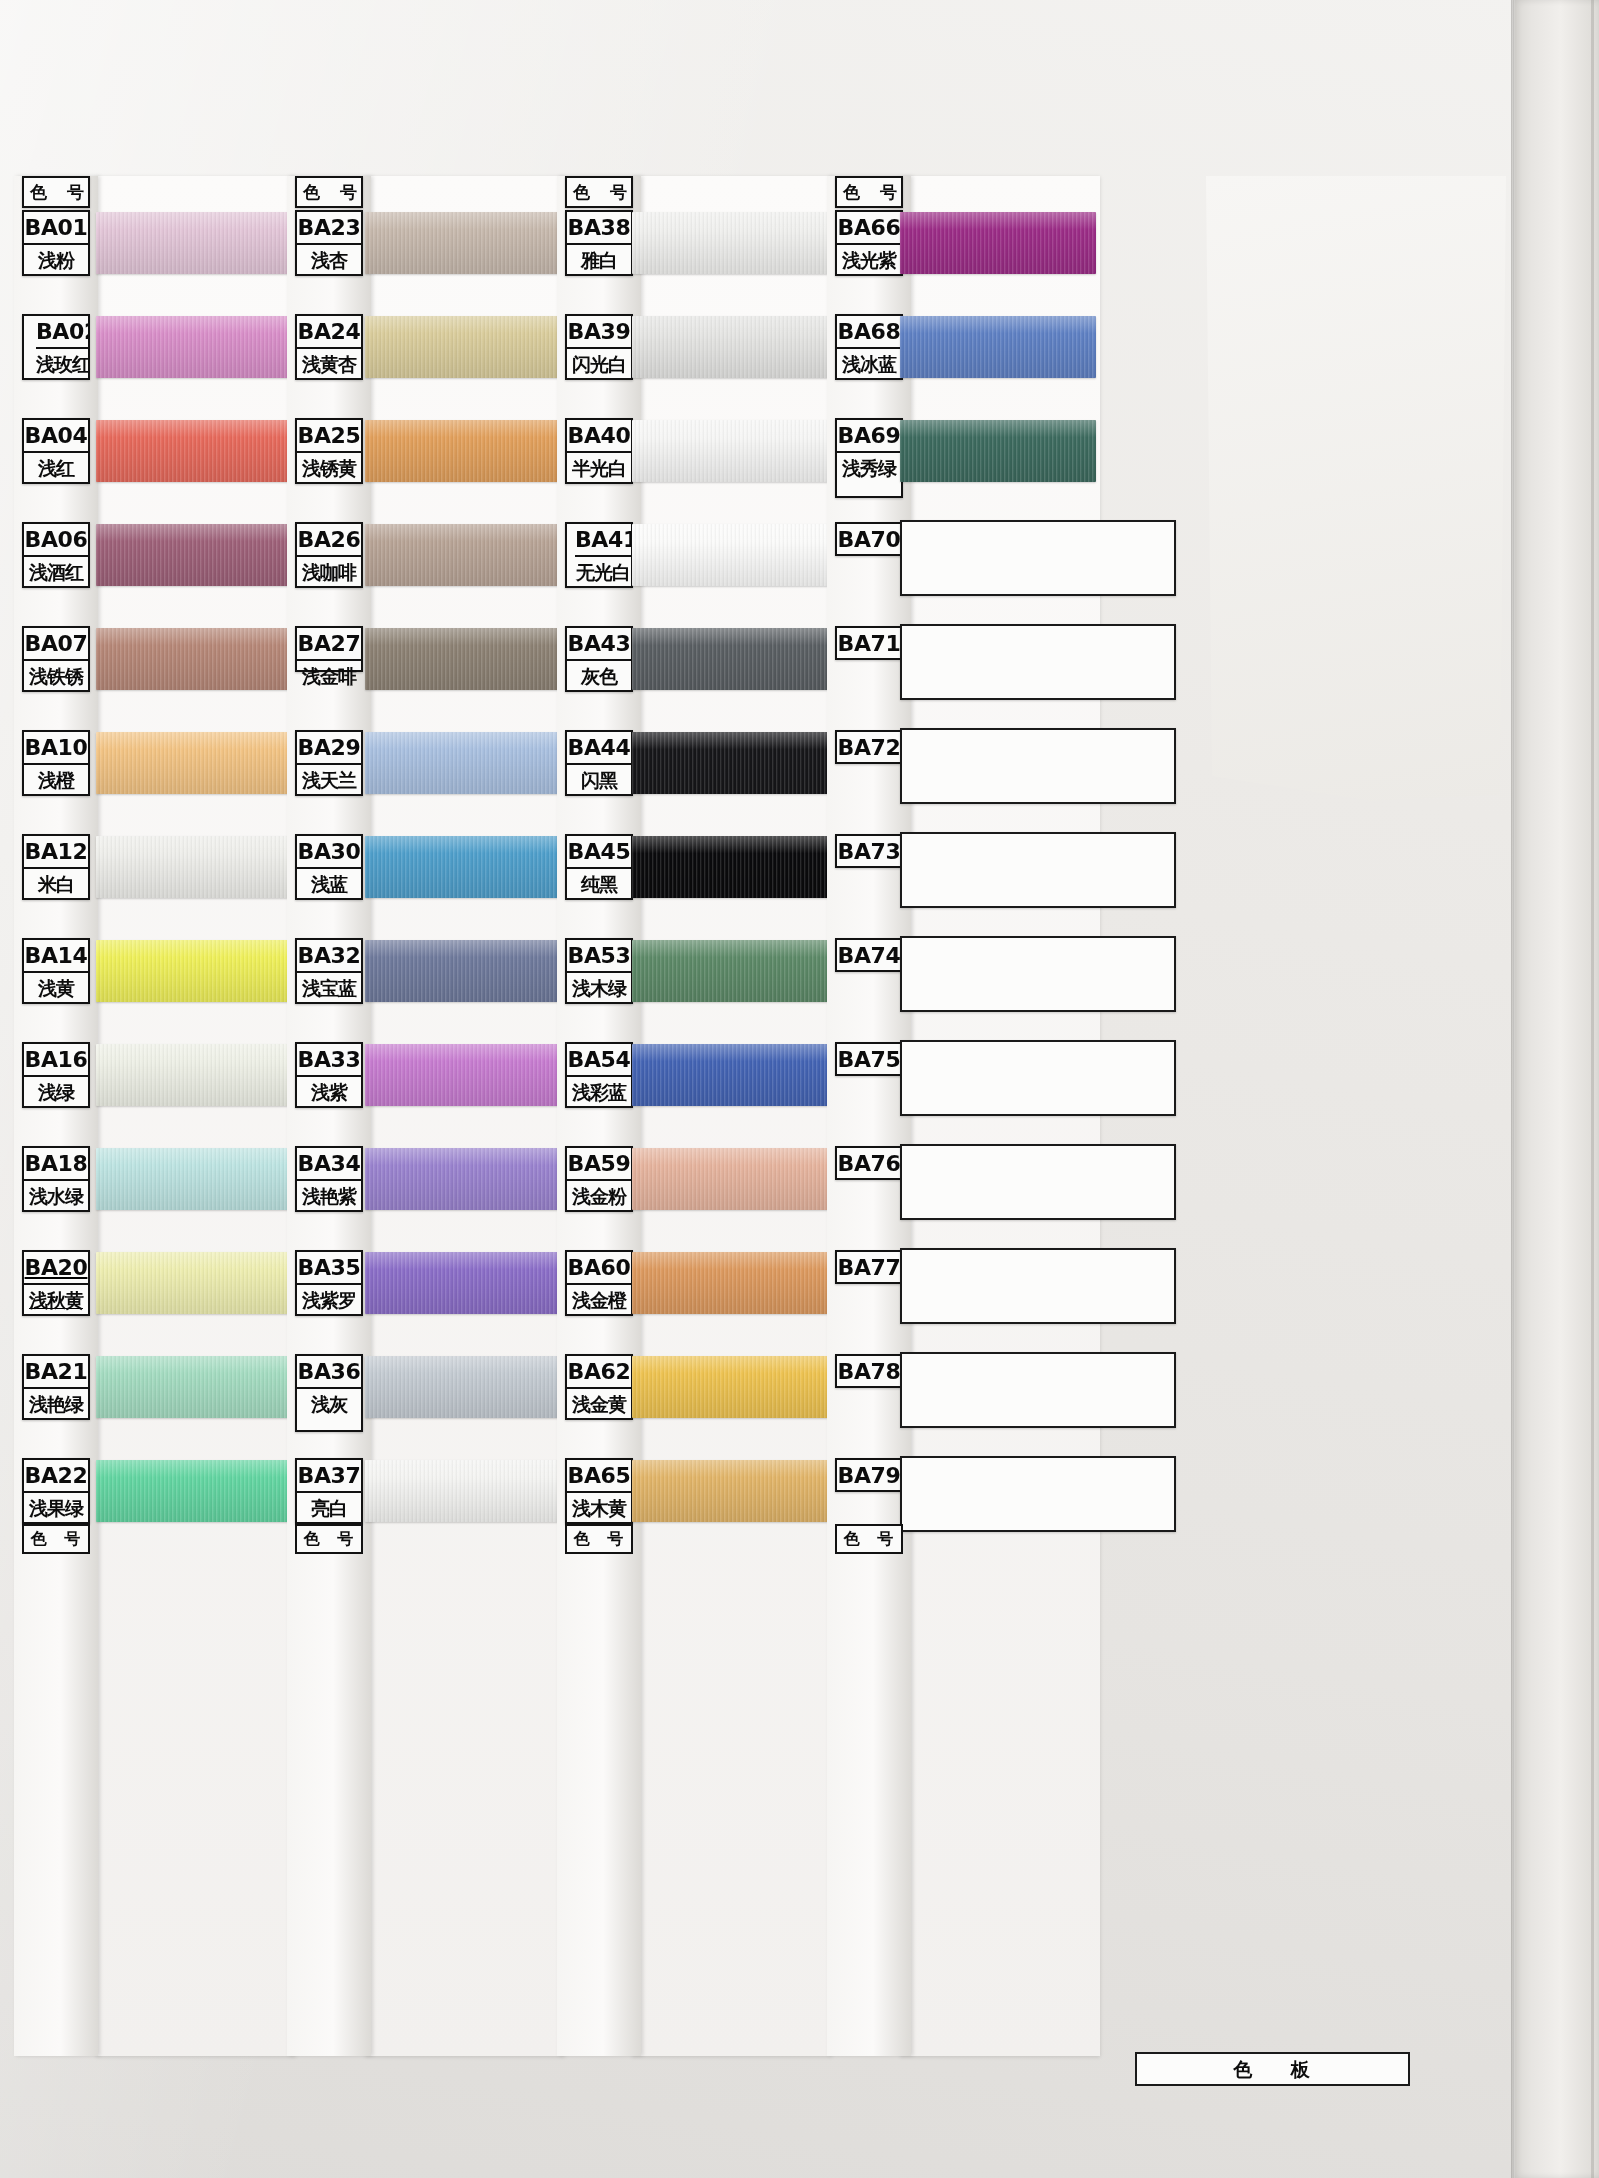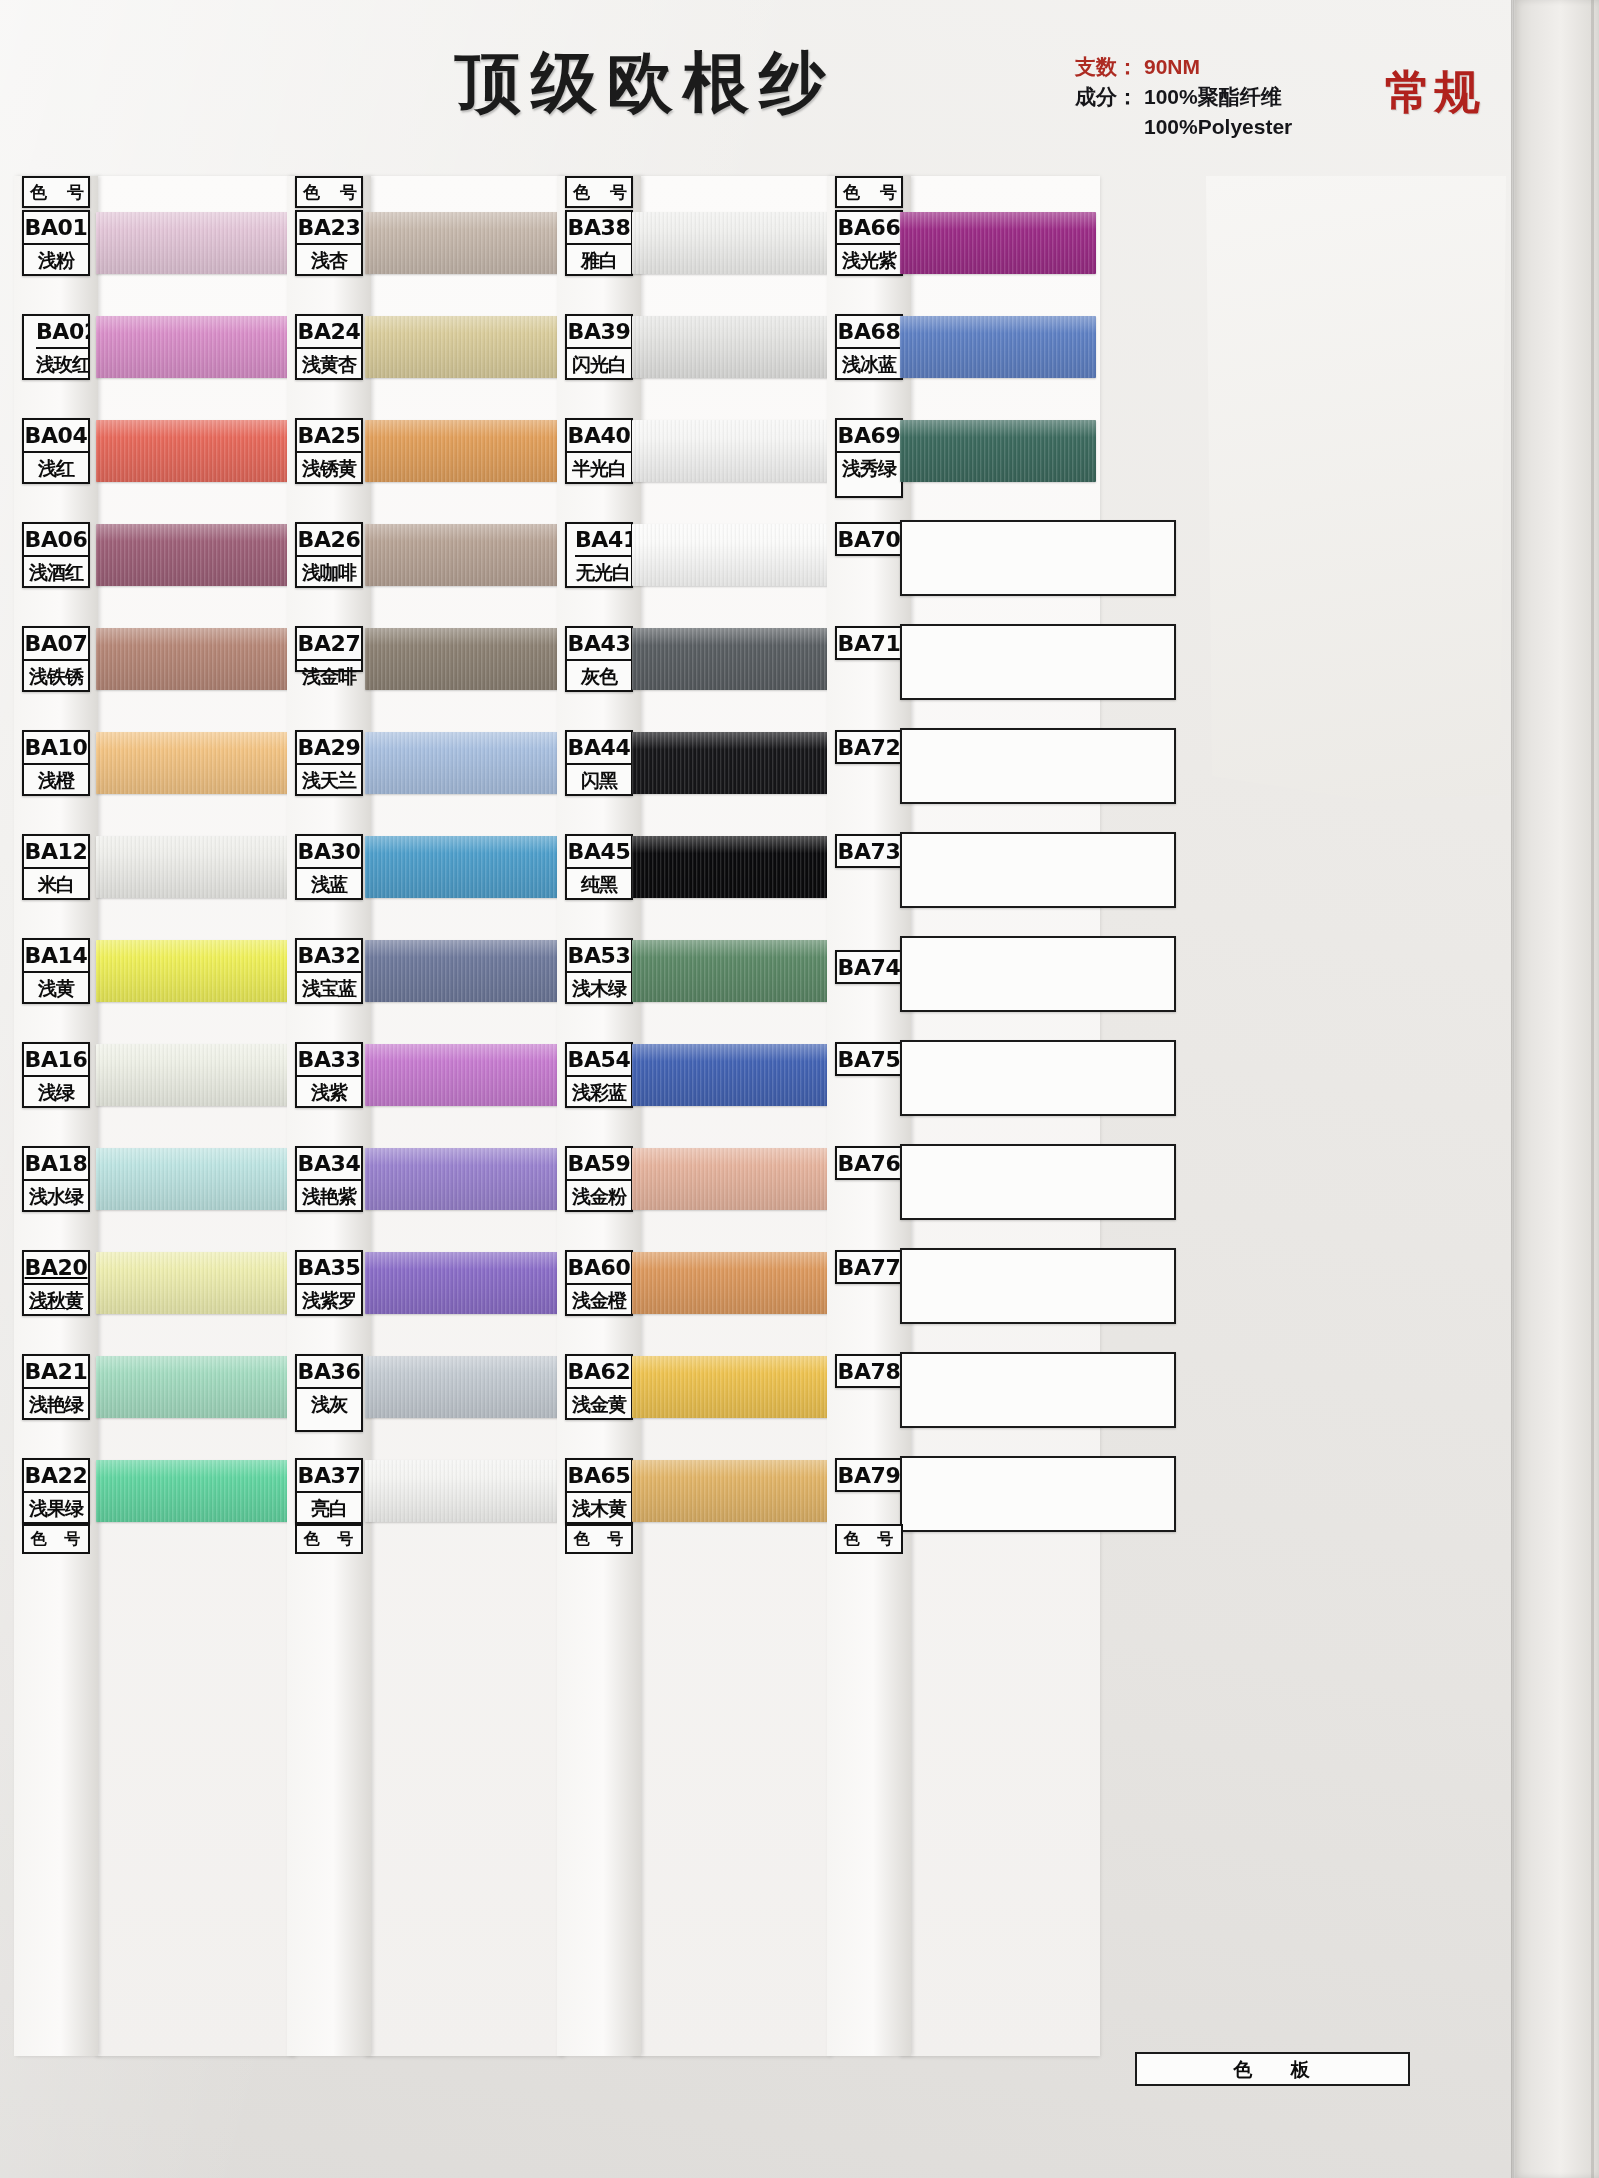--- a/index.html
+++ b/index.html
@@ -153,37 +153,20 @@
 </style>
 </head>
 <body>
 
 <div id="board">
 
   <div id="wall-strip"></div>
   <div id="wall-seam"></div>
   <div id="wall-seam2"></div>
 
-  <div id="header">
-    <div id="title">顶级欧根纱</div>
-
-    <div id="spec">
-      <div class="spec-row r1">
-        <span class="spec-key">支数：</span>
-        <span class="spec-val">90NM</span>
-      </div>
-      <div class="spec-row r2">
-        <span class="spec-key">成分：</span>
-        <span class="spec-val">100%聚酯纤维</span>
-      </div>
-      <div class="spec-row r3">100%Polyester</div>
-    </div>
-
-    <div id="badge">常规</div>
-  </div>
 
   <div id="columns-root">
       <div class="column" style="left: 14px; top: 0px;">
         <div class="backing" style="left: 82px; top: 176px; width: 200px; height: 1880px;"></div>
         <div class="col-strip" style="top: 176px; height: 1880px;"></div>
         <div class="cell hdr" style="top: 176px;">
           <span class="code">色 号</span>
         </div>
         <div class="cell" style="top: 210px; height: 66px;">
           <span class="code">BA01</span>
@@ -434,21 +417,21 @@
         </div>
         <div class="blankbox" style="left: 73px; top: 624px; width: 276px; height: 76px;"></div>
         <div class="cell empty" style="top: 730px; height: 34px;">
           <span class="code">BA72</span>
         </div>
         <div class="blankbox" style="left: 73px; top: 728px; width: 276px; height: 76px;"></div>
         <div class="cell empty" style="top: 834px; height: 34px;">
           <span class="code">BA73</span>
         </div>
         <div class="blankbox" style="left: 73px; top: 832px; width: 276px; height: 76px;"></div>
-        <div class="cell empty" style="top: 938px; height: 34px; margin-top: 12px;">
+        <div class="cell empty" style="top: 938px; height: 34px;">
           <span class="code">BA74</span>
         </div>
         <div class="blankbox" style="left: 73px; top: 936px; width: 276px; height: 76px;"></div>
         <div class="cell empty" style="top: 1042px; height: 34px;">
           <span class="code">BA75</span>
         </div>
         <div class="blankbox" style="left: 73px; top: 1040px; width: 276px; height: 76px;"></div>
         <div class="cell empty" style="top: 1146px; height: 34px;">
           <span class="code">BA76</span>
         </div>

